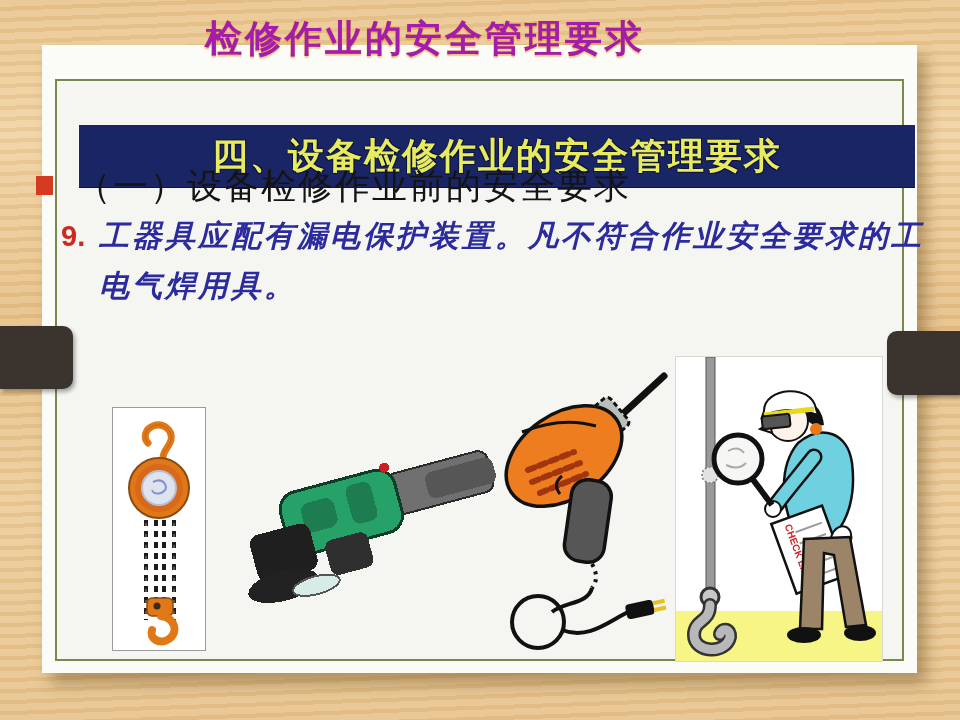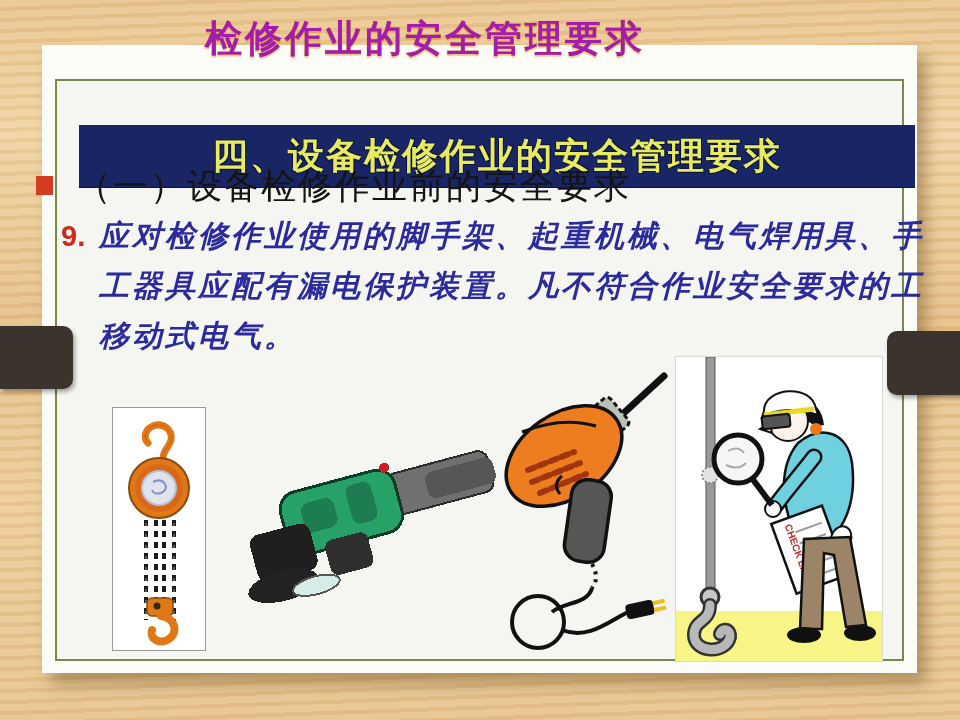--- a/index.html
+++ b/index.html
@@ -87,23 +87,22 @@
   </div>
 </div>
 
 <div class="bullet-square"></div>
 
 <div class="section-heading">（一）设备检修作业前的安全要求</div>
 
 <div class="item-number">9.</div>
 
 <div class="body-text">
-  <div class="body-line">应对检修作业使用的脚手架、起重机械、电气焊用具、手</div>
   <div class="body-line">工器具应配有漏电保护装置。凡不符合作业安全要求的工</div>
-  <div class="body-line">移动式电气。</div>
+  <div class="body-line">电气焊用具。</div>
 </div>
 
 <div class="notch-bar notch-left"></div>
 <div class="notch-bar notch-right"></div>
 
 <div class="illus hoist-box">
   <svg width="92" height="242" viewBox="0 0 92 242">
 
     <path d="M50,50 C50,42 56,40 58,32 C60,22 50,14 40,18 C32,21 30,30 35,35" fill="none" stroke="#e07818" stroke-width="7" stroke-linecap="round"></path>
     <path d="M50,50 C50,42 56,40 58,32 C60,22 50,14 40,18 C32,21 30,30 35,35" fill="none" stroke="#8a4a10" stroke-width="1" opacity=".4"></path>

